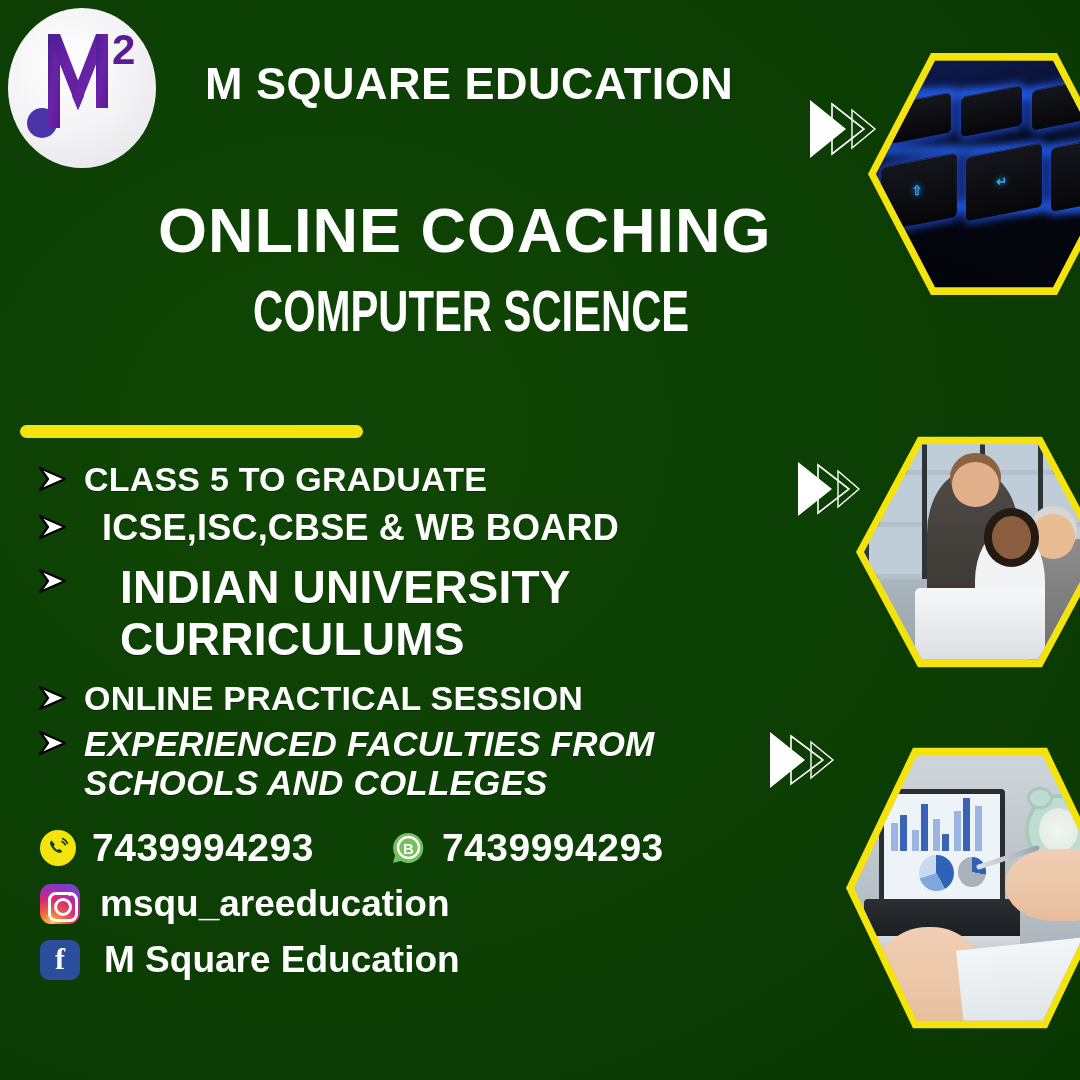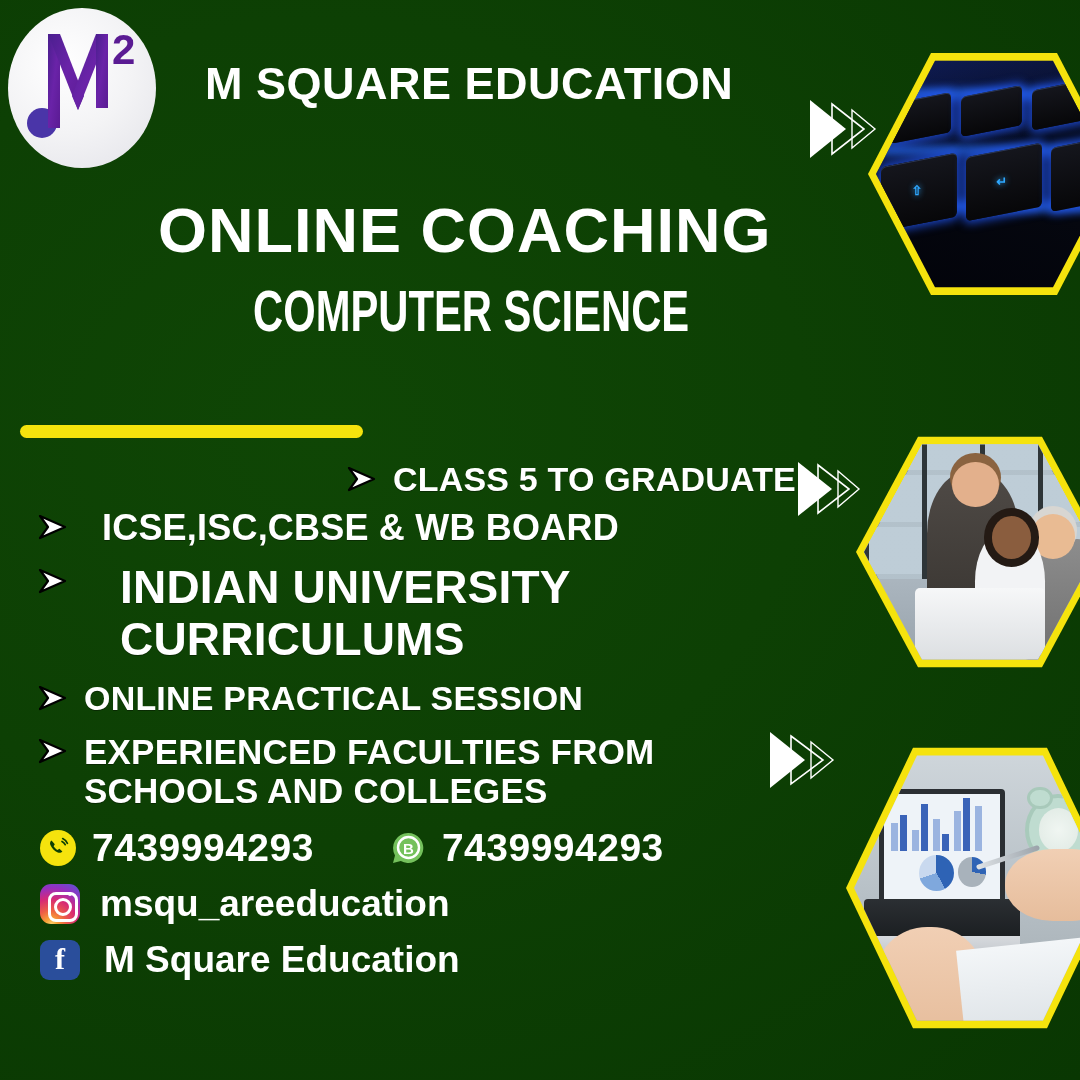--- a/index.html
+++ b/index.html
@@ -68,23 +68,23 @@
   .bullet-arrow svg{ width:30px; height:26px; display:block; }
   .bullet-text{
     color:#ffffff; font-weight:700; font-size:35px;
     line-height:1.12; letter-spacing:.2px;
     text-shadow:0 1px 0 rgba(0,0,0,.35);
   }
   .b0 .bullet-text{ font-size:34px; }
   .b1 .bullet-text{ font-size:36px; }
   .b2 .bullet-text{ font-size:46px;margin-left:36px; }
   .b3 .bullet-text{ font-size:34px; }
-  .b4 .bullet-text{ font-size:35px; }
-  .b0{ margin-bottom:10px;justify-content:flex-end; } .b1{ margin-bottom:14px;gap:32px; }
-  .b2{ margin-bottom:14px; } .b3{ margin-bottom:14px; }
+  .b4 .bullet-text{ font-size:35px;font-style:italic; }
+  .b0{ margin-bottom:10px; } .b1{ margin-bottom:14px;gap:32px; }
+  .b2{ margin-bottom:14px; } .b3{ margin-bottom:6px; }
 
   
   .contacts{ position:absolute; left:38px; top:826px; width:720px; }
   .c-row{ display:flex; align-items:center; margin-bottom:12px; }
   .c-ico{ flex:0 0 auto; display:flex; align-items:center; justify-content:center; }
   .c-text{
     color:#ffffff; font-weight:700; white-space:nowrap;
   }
 
   .row-phones{ gap:16px; }

